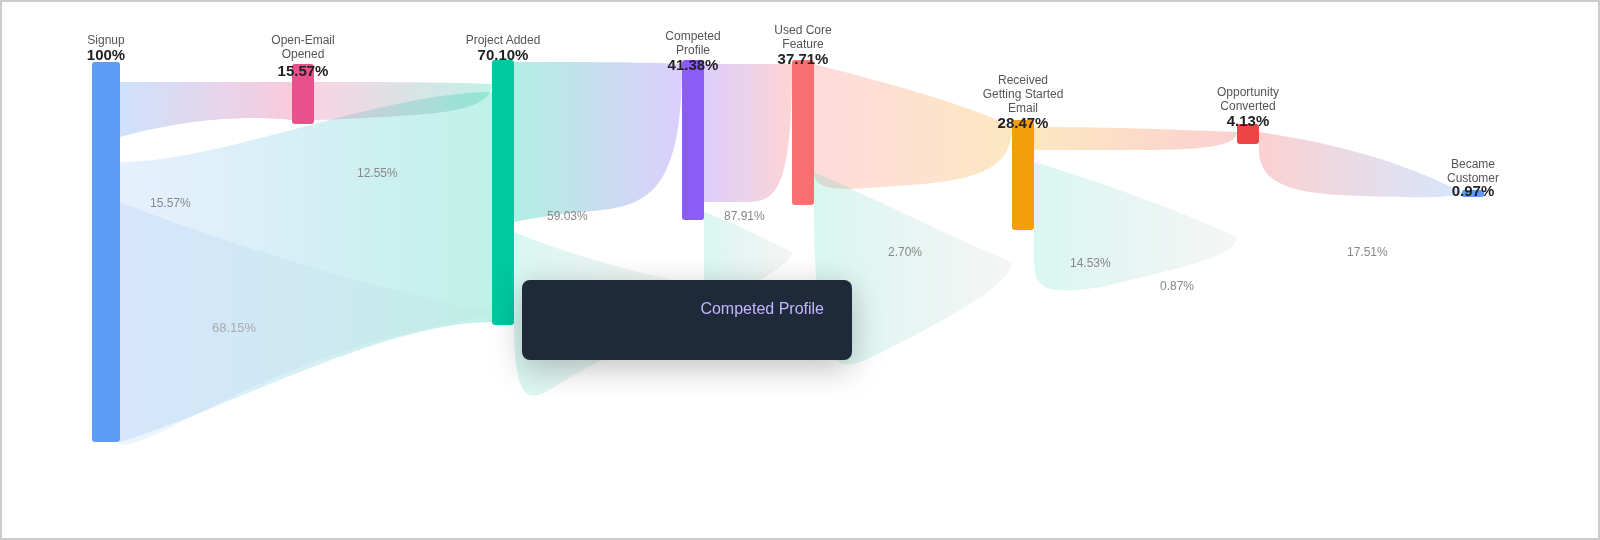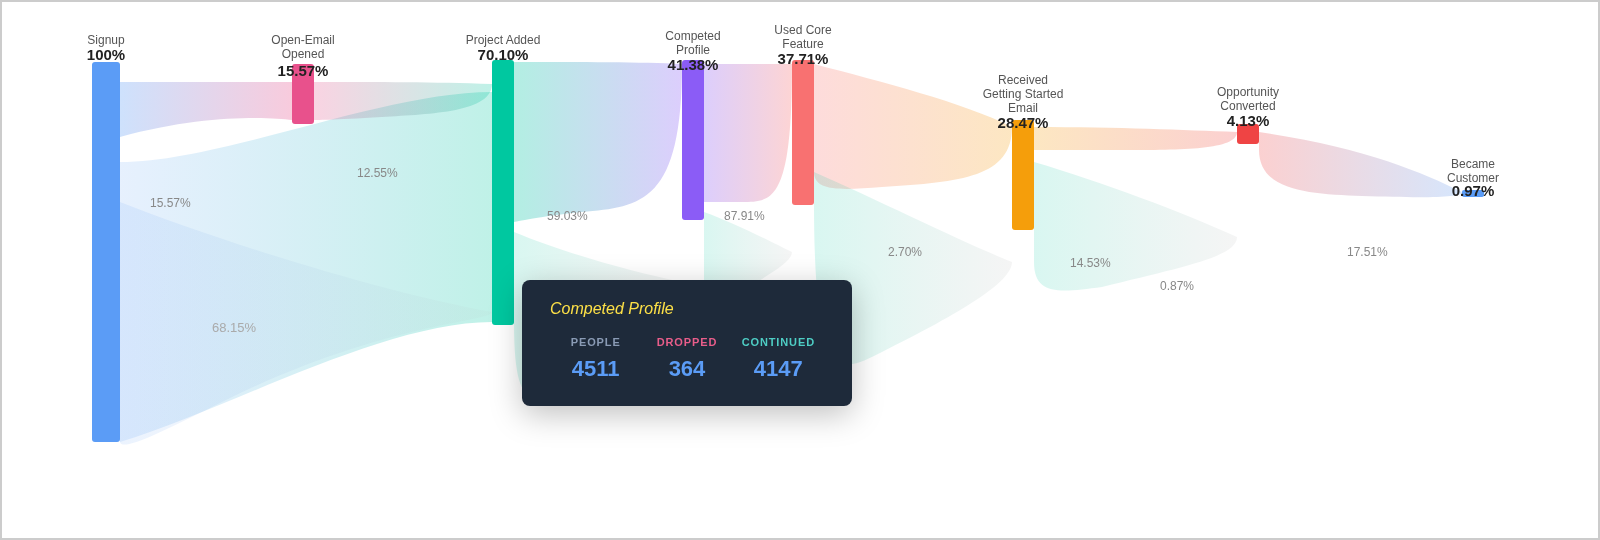--- a/index.html
+++ b/index.html
@@ -29,26 +29,25 @@
       background: #1e2a3a;
       border-radius: 8px;
       padding: 20px 28px 24px;
       width: 330px;
       left: 520px;
       top: 278px;
       box-shadow: 0 8px 32px rgba(0,0,0,0.25);
       z-index: 10;
     }
     .tooltip-title {
-      color: #fde047;
+      color: #c4b5fd;
       font-size: 16px;
       font-weight: 500;
-      text-align: left;
+      text-align: right;
       margin-bottom: 18px;
-      font-style: italic;
     }
     .tooltip-grid {
       display: grid;
       grid-template-columns: 1fr 1fr 1fr;
       gap: 0;
       text-align: center;
     }
     .tooltip-col-label {
       font-size: 11px;
       font-weight: 600;
@@ -206,29 +205,15 @@
     <text x="886" y="254" font-size="12" fill="#888">2.70%</text>
     <text x="1068" y="265" font-size="12" fill="#888">14.53%</text>
     <text x="1158" y="288" font-size="12" fill="#888">0.87%</text>
     <text x="1345" y="254" font-size="12" fill="#888">17.51%</text>
 
     <polygon points="700,290 718,310 682,310" fill="#1e2a3a"></polygon>
   </svg>
 
   <div class="tooltip-popup">
     <div class="tooltip-title">Competed Profile</div>
-    <div class="tooltip-grid">
-      <div>
-        <div class="tooltip-col-label label-people">PEOPLE</div>
-        <div class="tooltip-col-value value-people">4511</div>
-      </div>
-      <div>
-        <div class="tooltip-col-label label-dropped">DROPPED</div>
-        <div class="tooltip-col-value value-dropped">364</div>
-      </div>
-      <div>
-        <div class="tooltip-col-label label-continued">CONTINUED</div>
-        <div class="tooltip-col-value value-continued">4147</div>
-      </div>
-    </div>
   </div>
 
 </div>
 
 </body></html>

